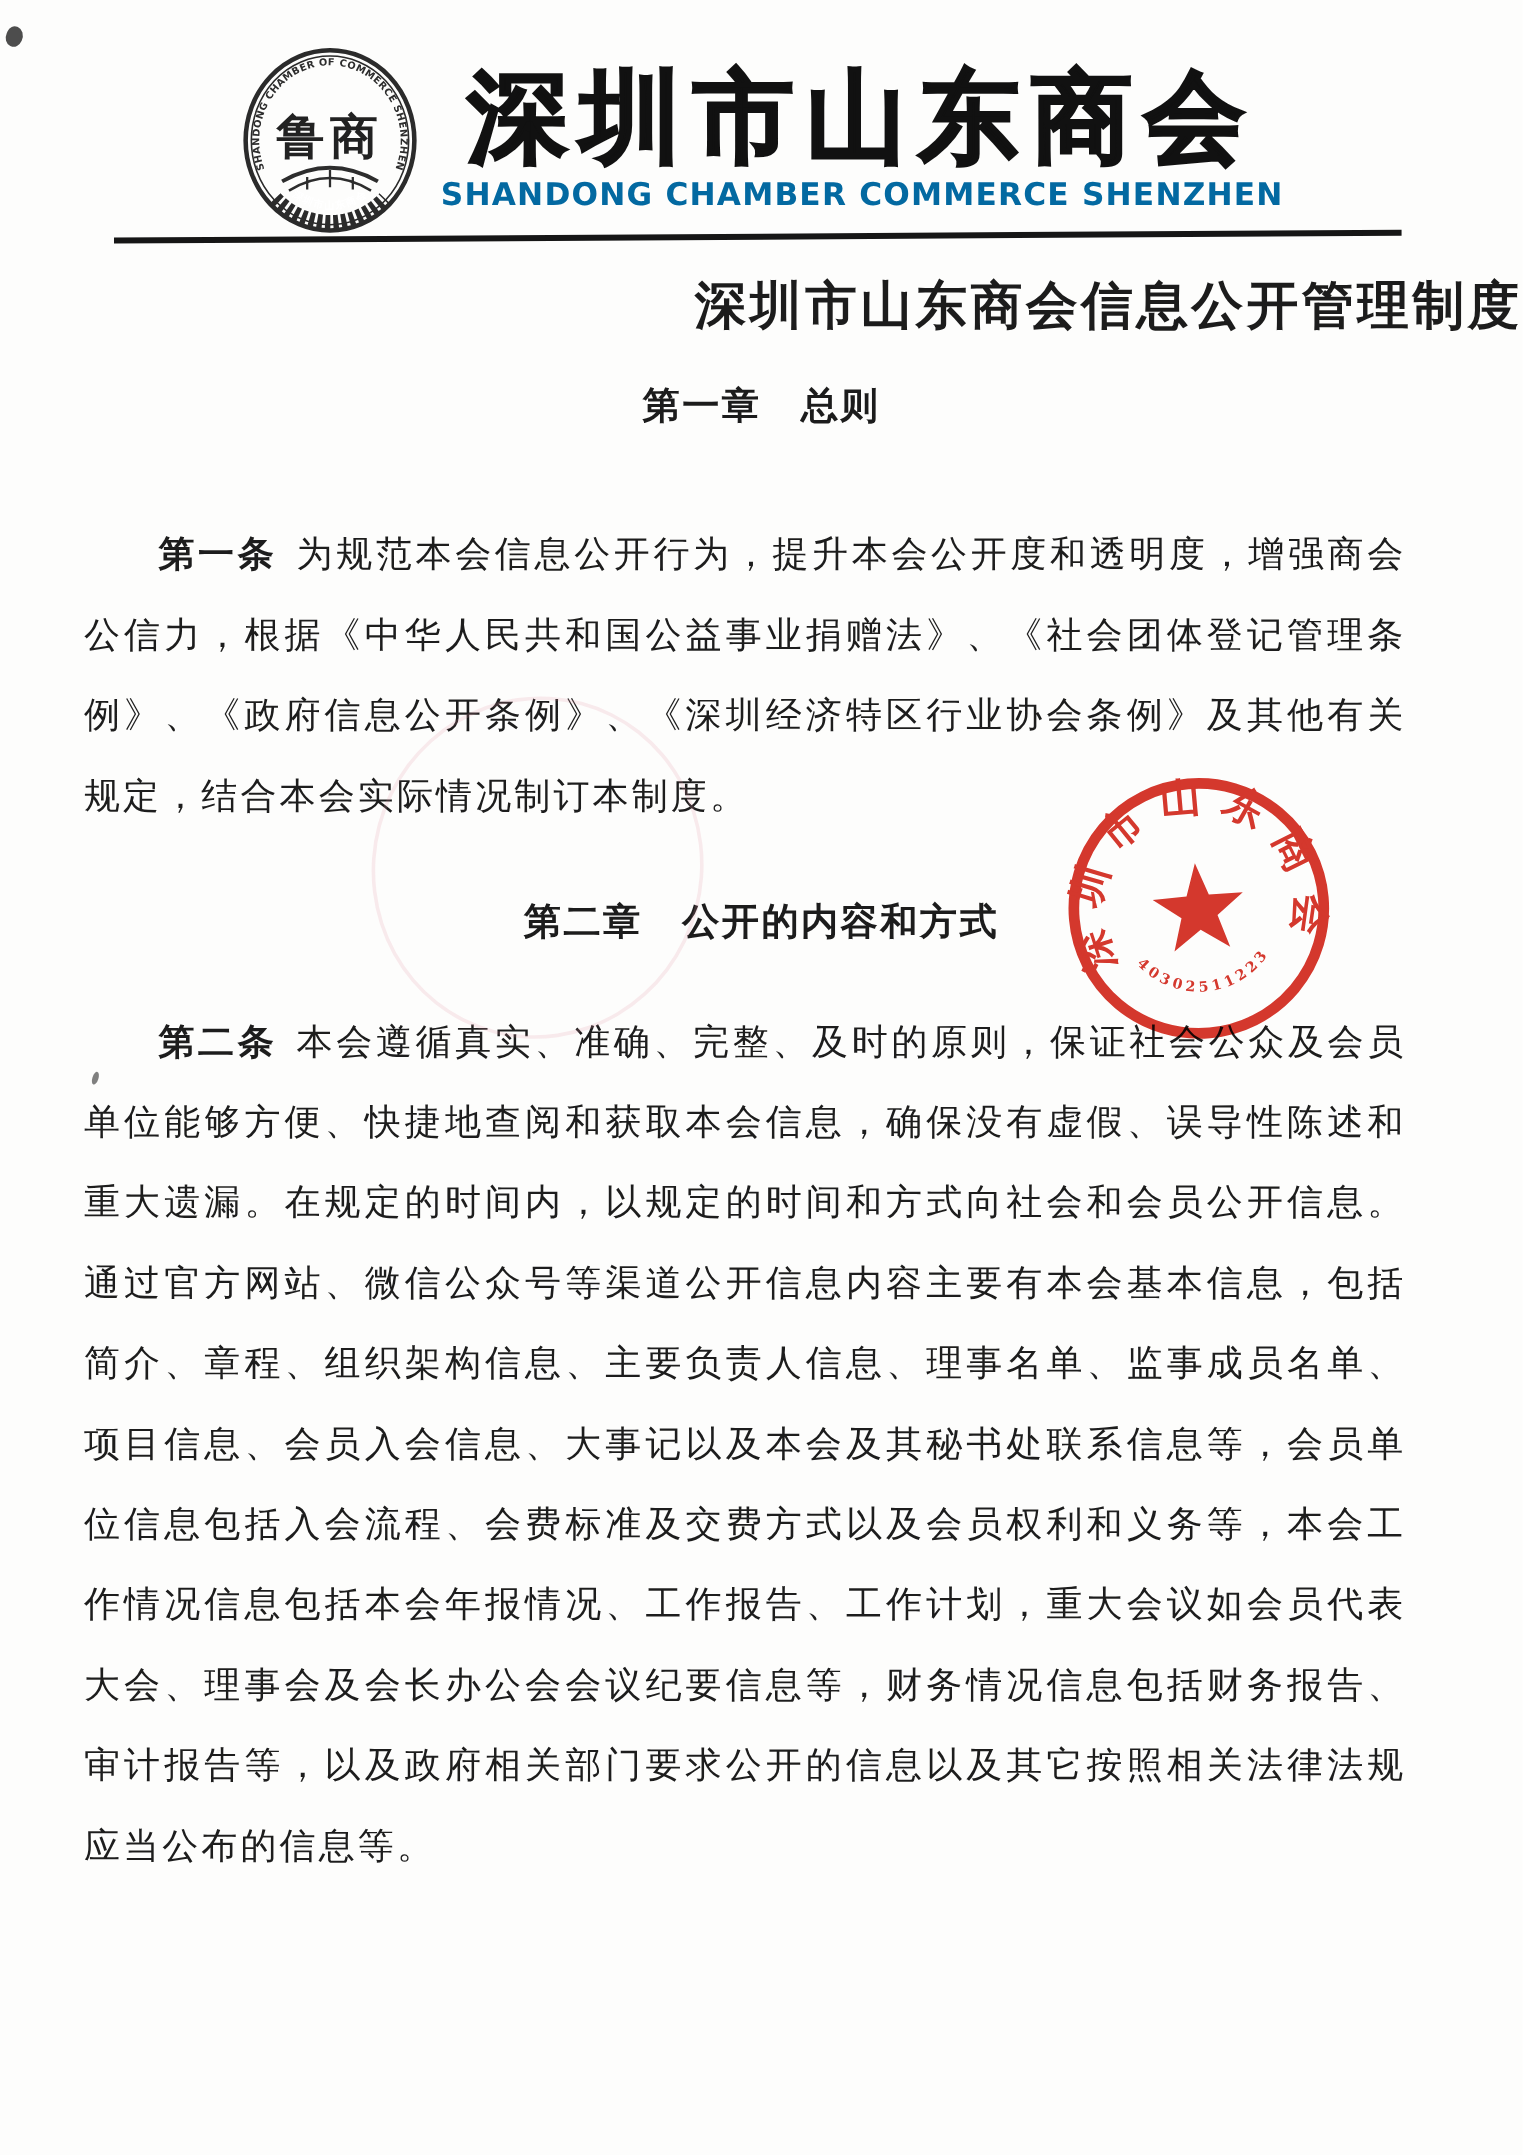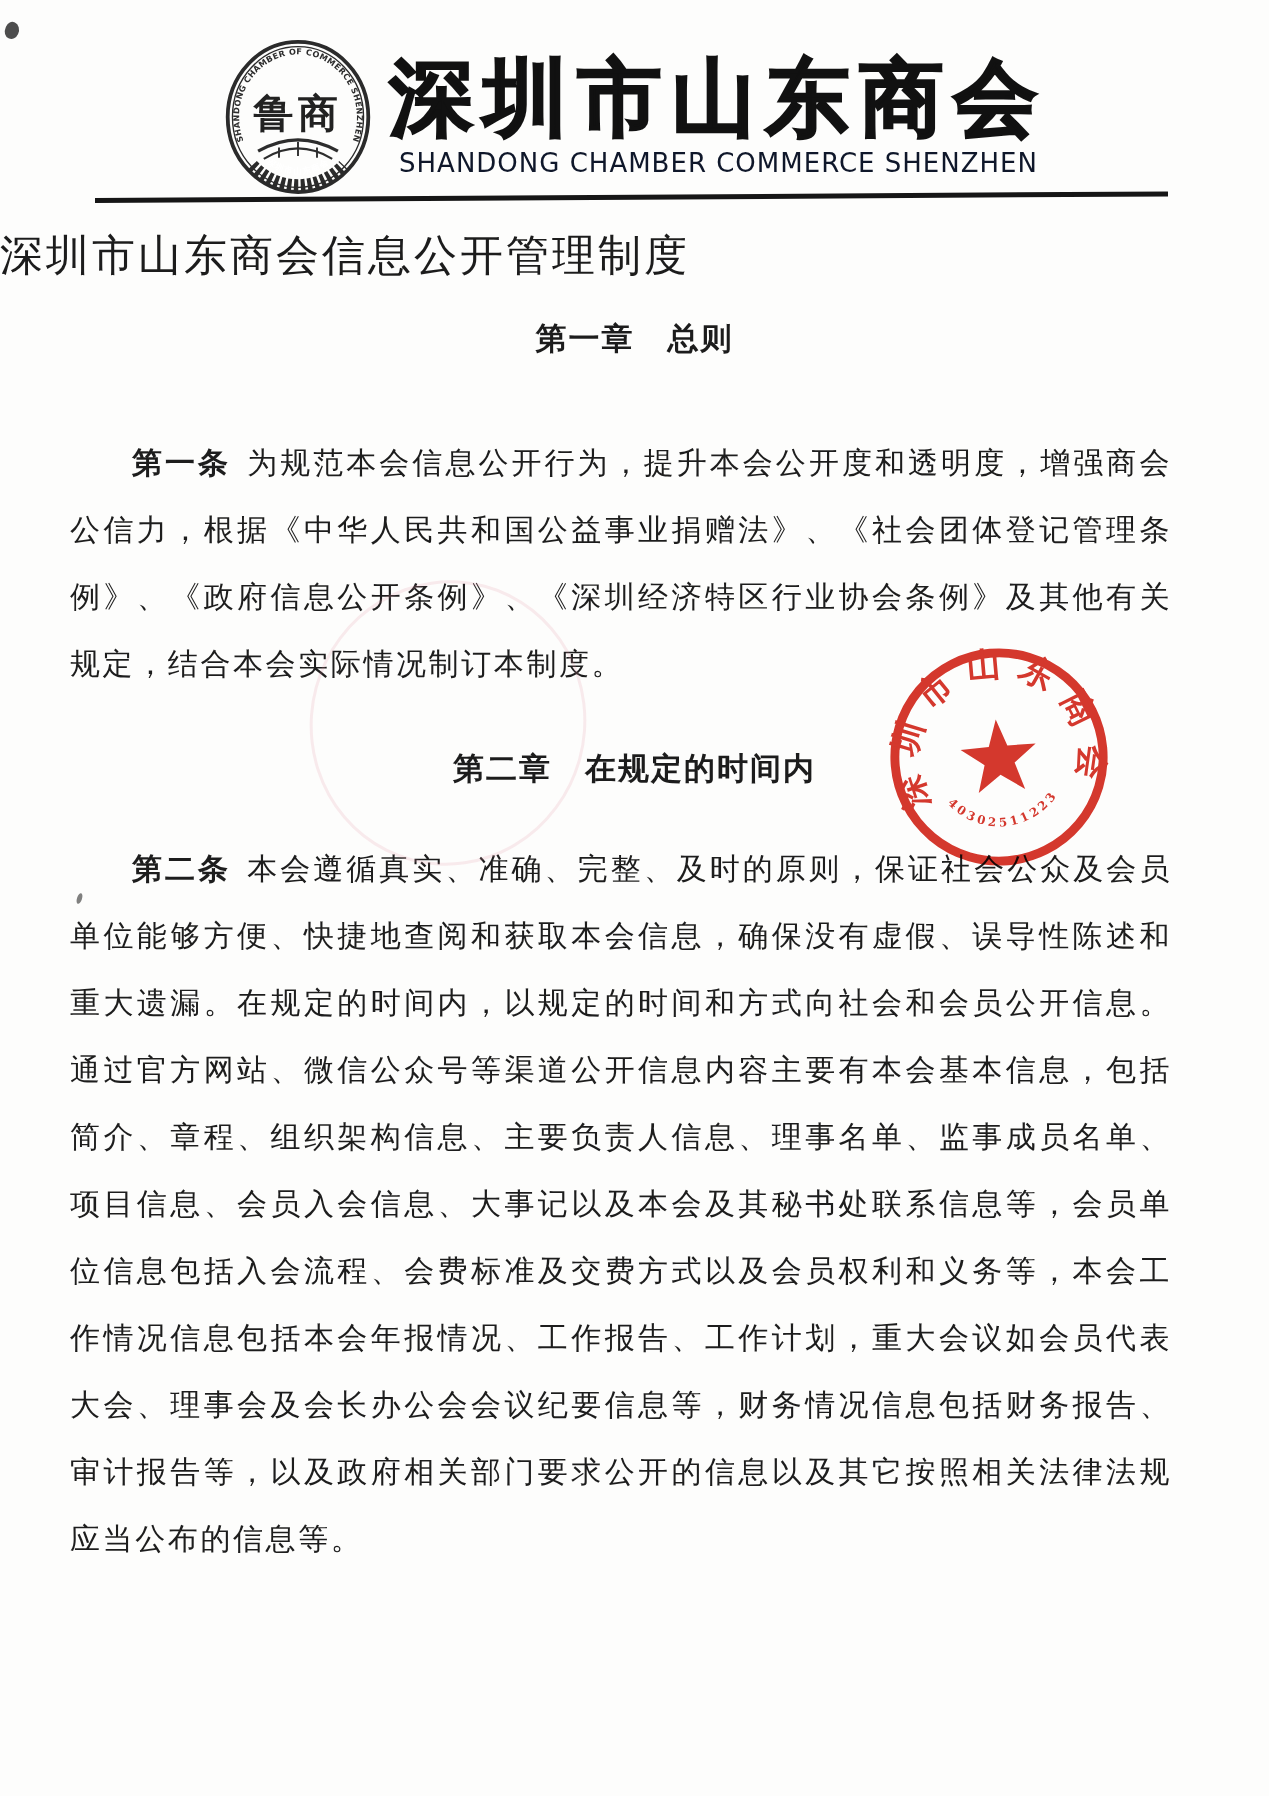--- a/index.html
+++ b/index.html
@@ -12,31 +12,31 @@
   .letterhead {
     padding-top:36px;
     display:flex; justify-content:center; align-items:center; gap:16px;
   }
   .letterhead-text { text-align:center; font-family:"DejaVu Sans", sans-serif; }
   .org-cn {
     font-size:84px; font-weight:900; line-height:1; letter-spacing:10px;
     -webkit-text-stroke:2px #111; color:#111; white-space:nowrap;
   }
   .org-en {
-    margin-top:8px; font-size:26px; font-weight:normal; letter-spacing:1px;
-    color:#0f172a; white-space:nowrap;
+    margin-top:8px; font-size:26px; font-weight:bold; letter-spacing:1px;
+    color:#0369a1; white-space:nowrap;
   }
   .rule {
     margin-left:95px; width:1073px; height:4.5px; background:#161616;
     transform:rotate(-0.35deg); transform-origin:left center;
   }
   
   .doc-title {
-    margin:24px 0 0 0; text-align:left;
-    font-size:43px; font-weight:normal; letter-spacing:3px; line-height:56px;
+    margin:24px 0 0 0; text-align:right;
+    font-size:43px; font-weight:bold; letter-spacing:3px; line-height:56px;
   }
   .chapter {
     margin:16px; text-align:center; font-size:31px; font-weight:bold;
     letter-spacing:2px; line-height:42px;
   }
   #chapter-1 { margin-top:34px; }
   #chapter-2 { margin-top:50px; }
   .article {
     margin:0 97px 0 70px; font-size:30px; line-height:67px;
     text-align:justify; text-indent:62px; letter-spacing:2.6px; color:#1d1d1d;
@@ -102,21 +102,21 @@
   </header>
 
   <div class="rule"></div>
 
   <h1 class="doc-title">深圳市山东商会信息公开管理制度</h1>
 
   <h2 class="chapter" id="chapter-1">第一章　总则</h2>
 
   <p class="article" id="article-1"><span class="lbl">第一条</span><span>为规范本会信息公开行为，提升本会公开度和透明度，增强商会公信力，根据《中华人民共和国公益事业捐赠法》、《社会团体登记管理条例》、《政府信息公开条例》、《深圳经济特区行业协会条例》及其他有关规定，结合本会实际情况制订本制度。</span></p>
 
-  <h2 class="chapter" id="chapter-2">第二章　在规定的时间内</h2>
+  <h2 class="chapter" id="chapter-2">第二章　公开的内容和方式</h2>
 
   <p class="article" id="article-2"><span class="lbl">第二条</span><span>本会遵循真实、准确、完整、及时的原则，保证社会公众及会员单位能够方便、快捷地查阅和获取本会信息，确保没有虚假、误导性陈述和重大遗漏。在规定的时间内，以规定的时间和方式向社会和会员公开信息。通过官方网站、微信公众号等渠道公开信息内容主要有本会基本信息，包括简介、章程、组织架构信息、主要负责人信息、理事名单、监事成员名单、项目信息、会员入会信息、大事记以及本会及其秘书处联系信息等，会员单位信息包括入会流程、会费标准及交费方式以及会员权利和义务等，本会工作情况信息包括本会年报情况、工作报告、工作计划，重大会议如会员代表大会、理事会及会长办公会会议纪要信息等，财务情况信息包括财务报告、审计报告等，以及政府相关部门要求公开的信息以及其它按照相关法律法规应当公布的信息等。</span></p>
 
   <div class="ghost-seal"></div>
 
   <div class="stamp-wrap">
     <svg width="238" height="238" viewBox="0 0 240 240">
       <defs>
         <path id="sealRingArc" d="M 62 178 A 82 82 0 1 1 178 178" fill="none"></path>
         <path id="sealSerialArc" d="M 66.4 165 A 70 70 0 0 0 173.6 165" fill="none"></path>

